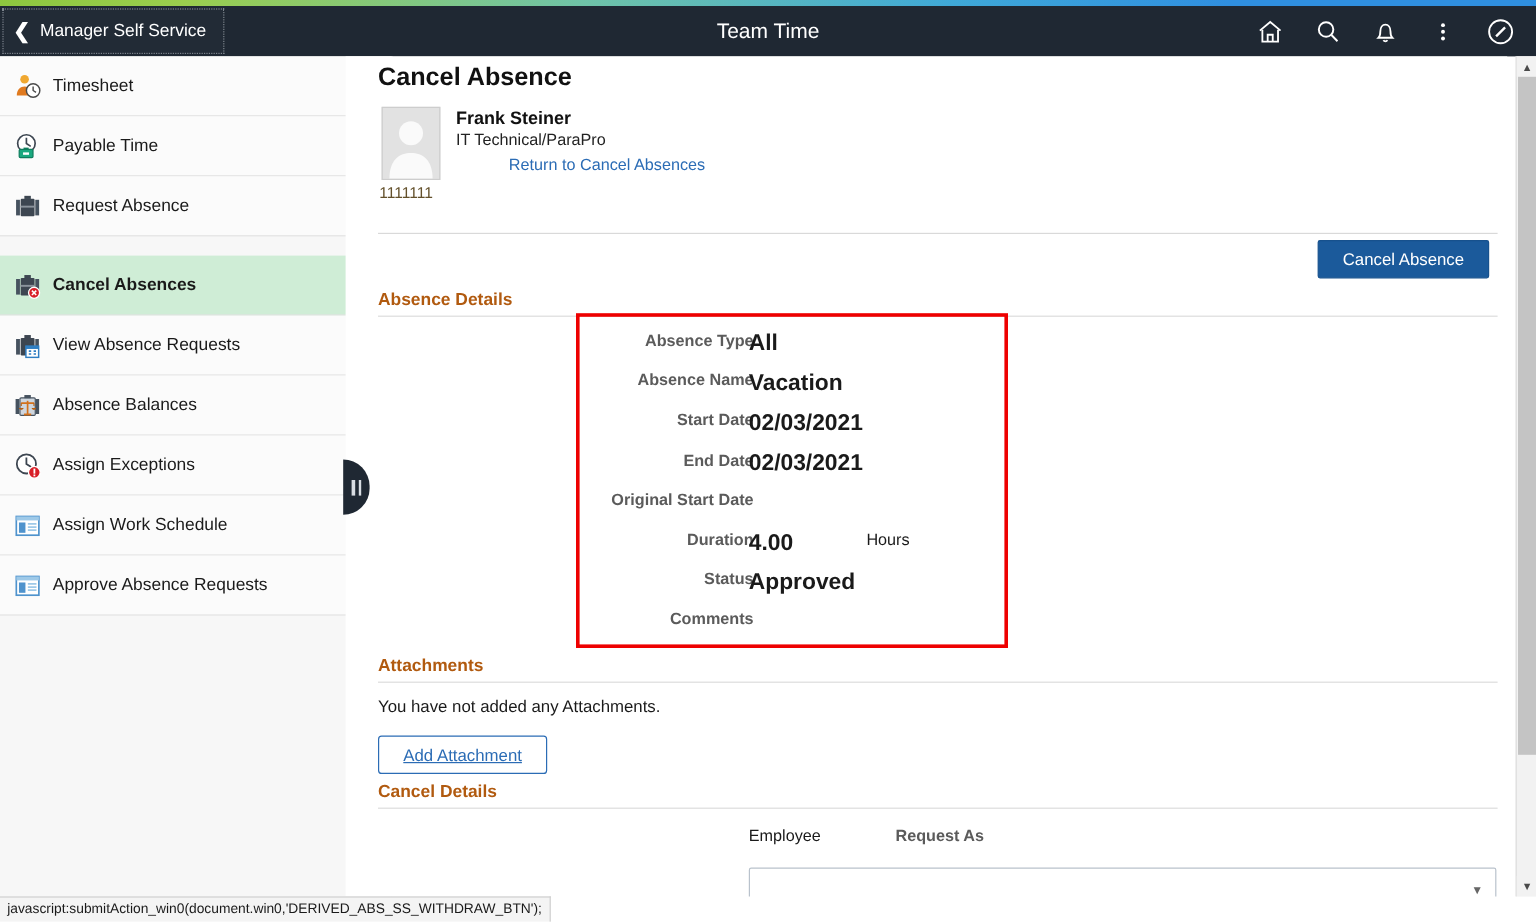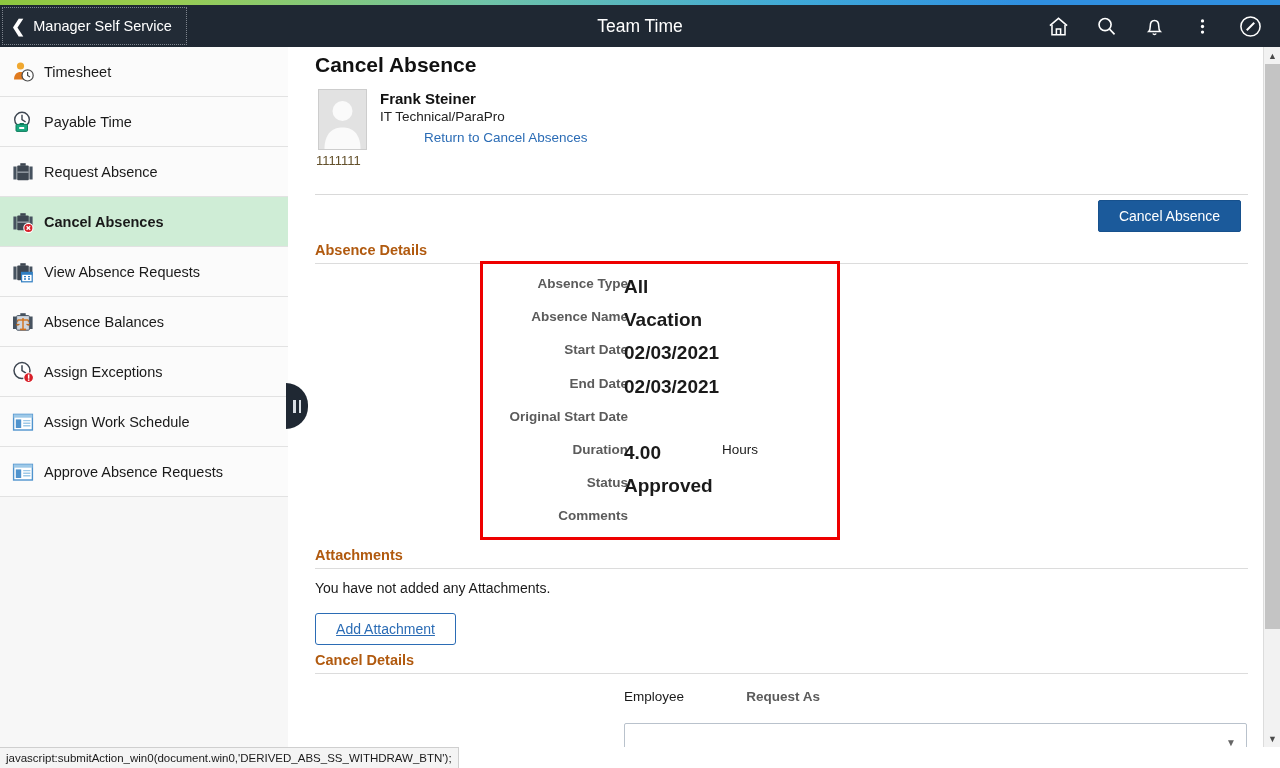--- a/index.html
+++ b/index.html
@@ -68,20 +68,21 @@
     height: 50px;
     display: flex; align-items: center;
     padding-left: 10px;
     border-bottom: 1px solid #e2e2e2;
     cursor: pointer;
     position: relative;
     background: #fbfbfb;
   }
   .nav-item.active {
     background: #cfedd6;
+    margin-top: 16px;
   }
   .nav-item.active .nav-label { font-weight: bold; }
   .nav-icon {
     width: 26px; height: 26px;
     margin-right: 8px;
     flex: 0 0 26px;
     display: flex; align-items: center; justify-content: center;
   }
   .nav-label {
     font-size: 14.5px; color: #1a1a1a;

